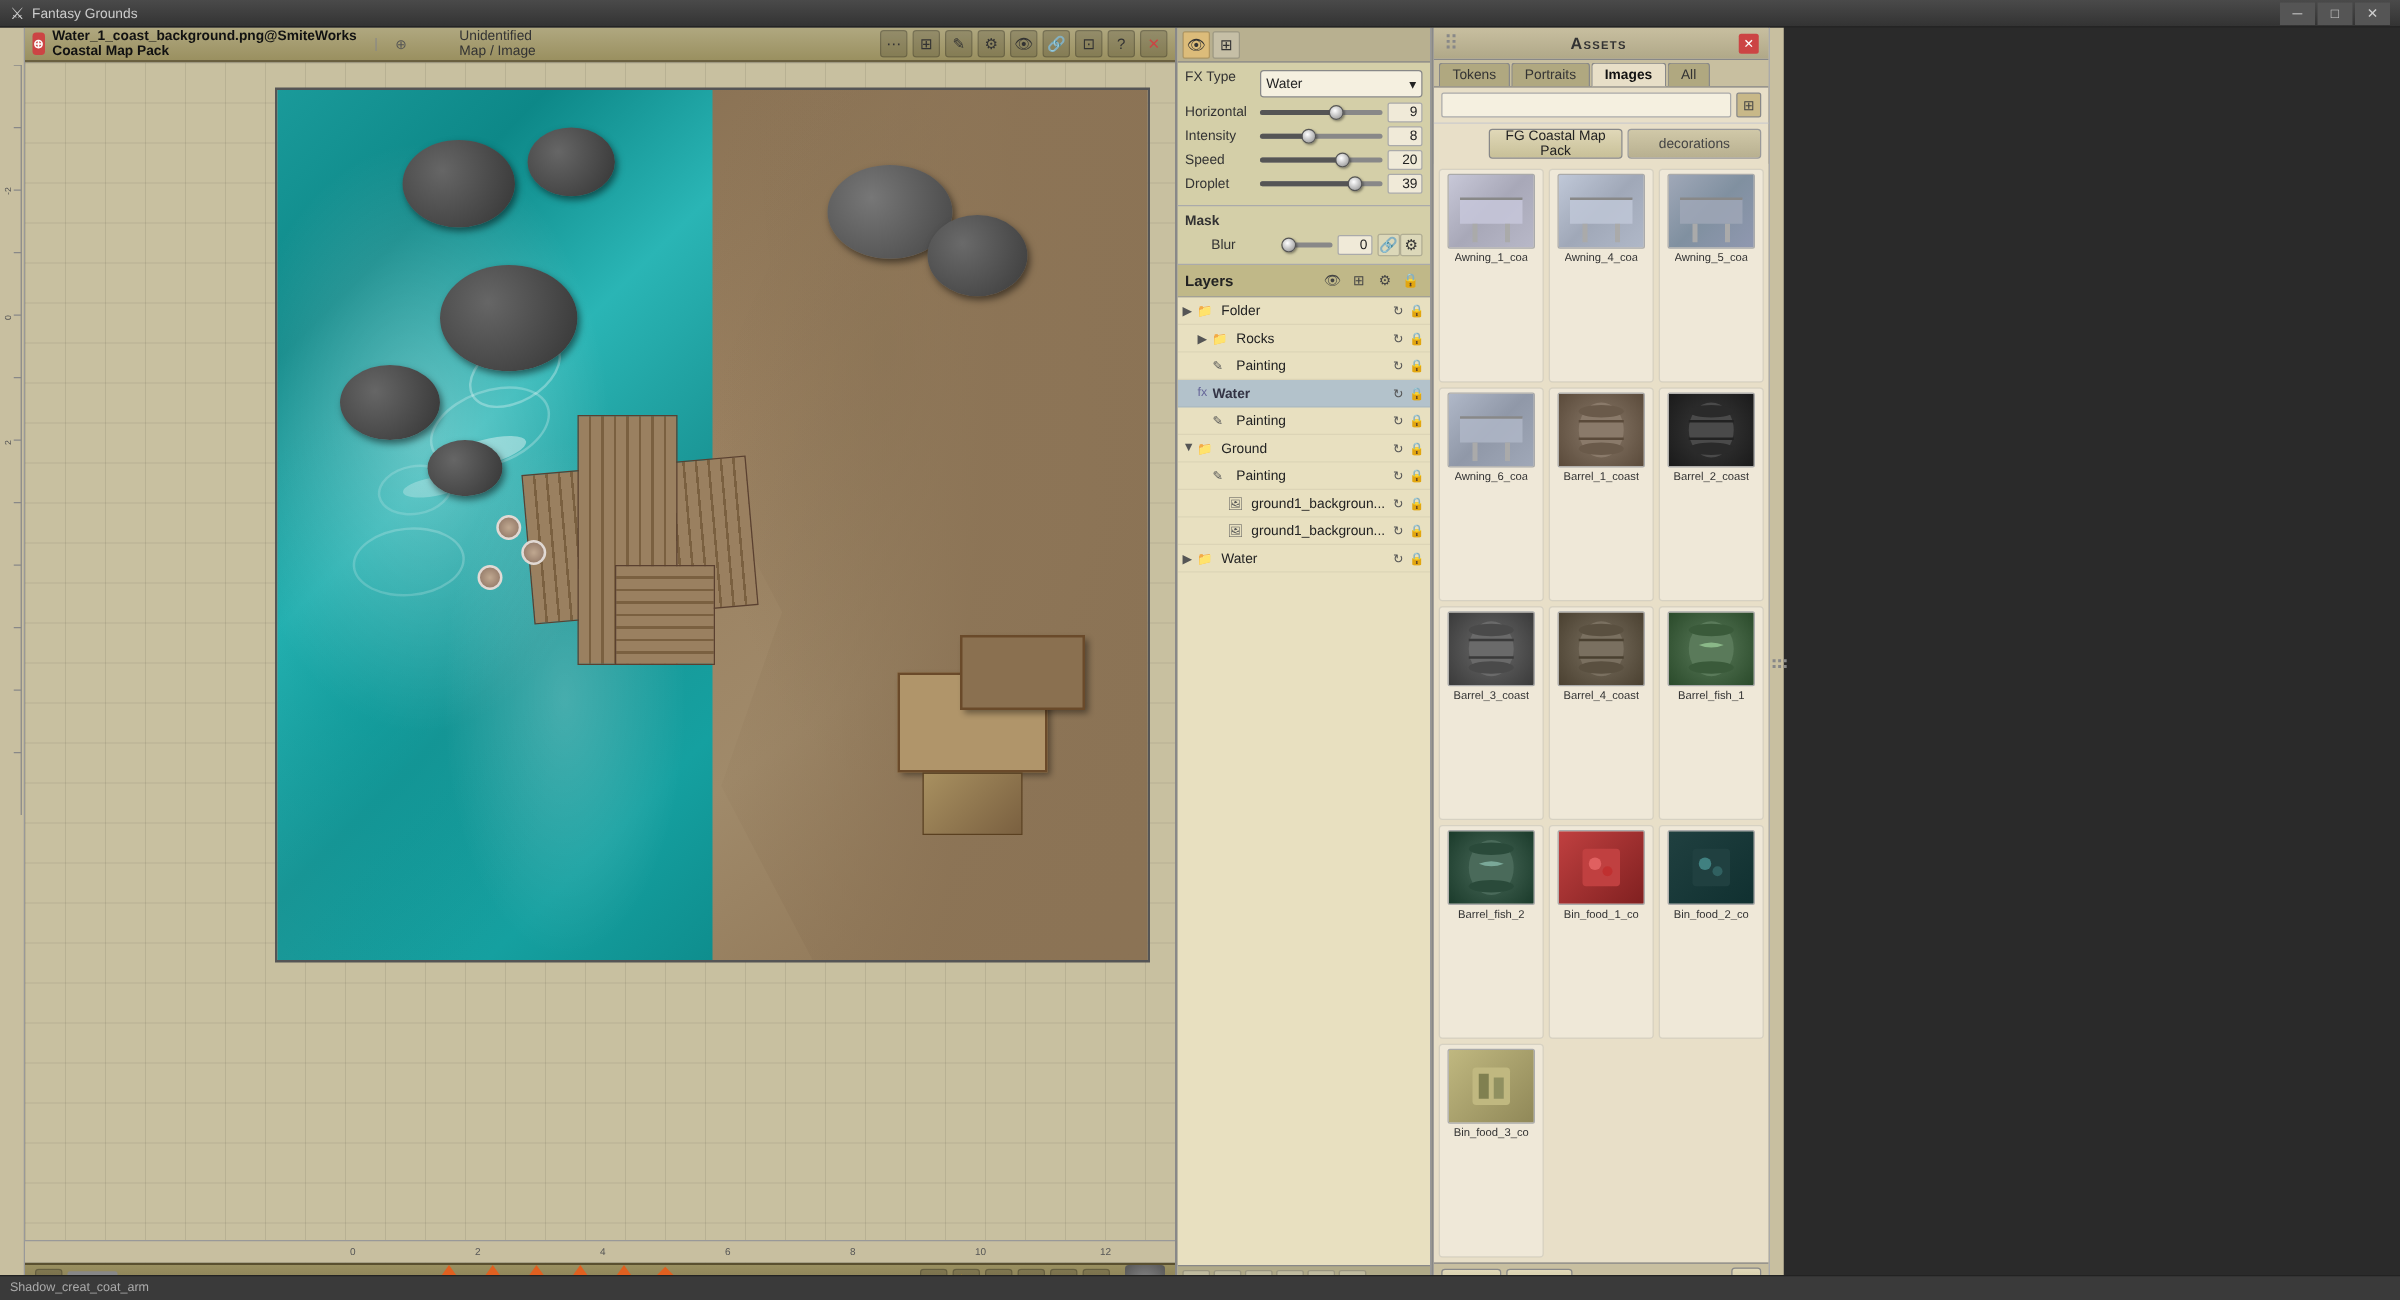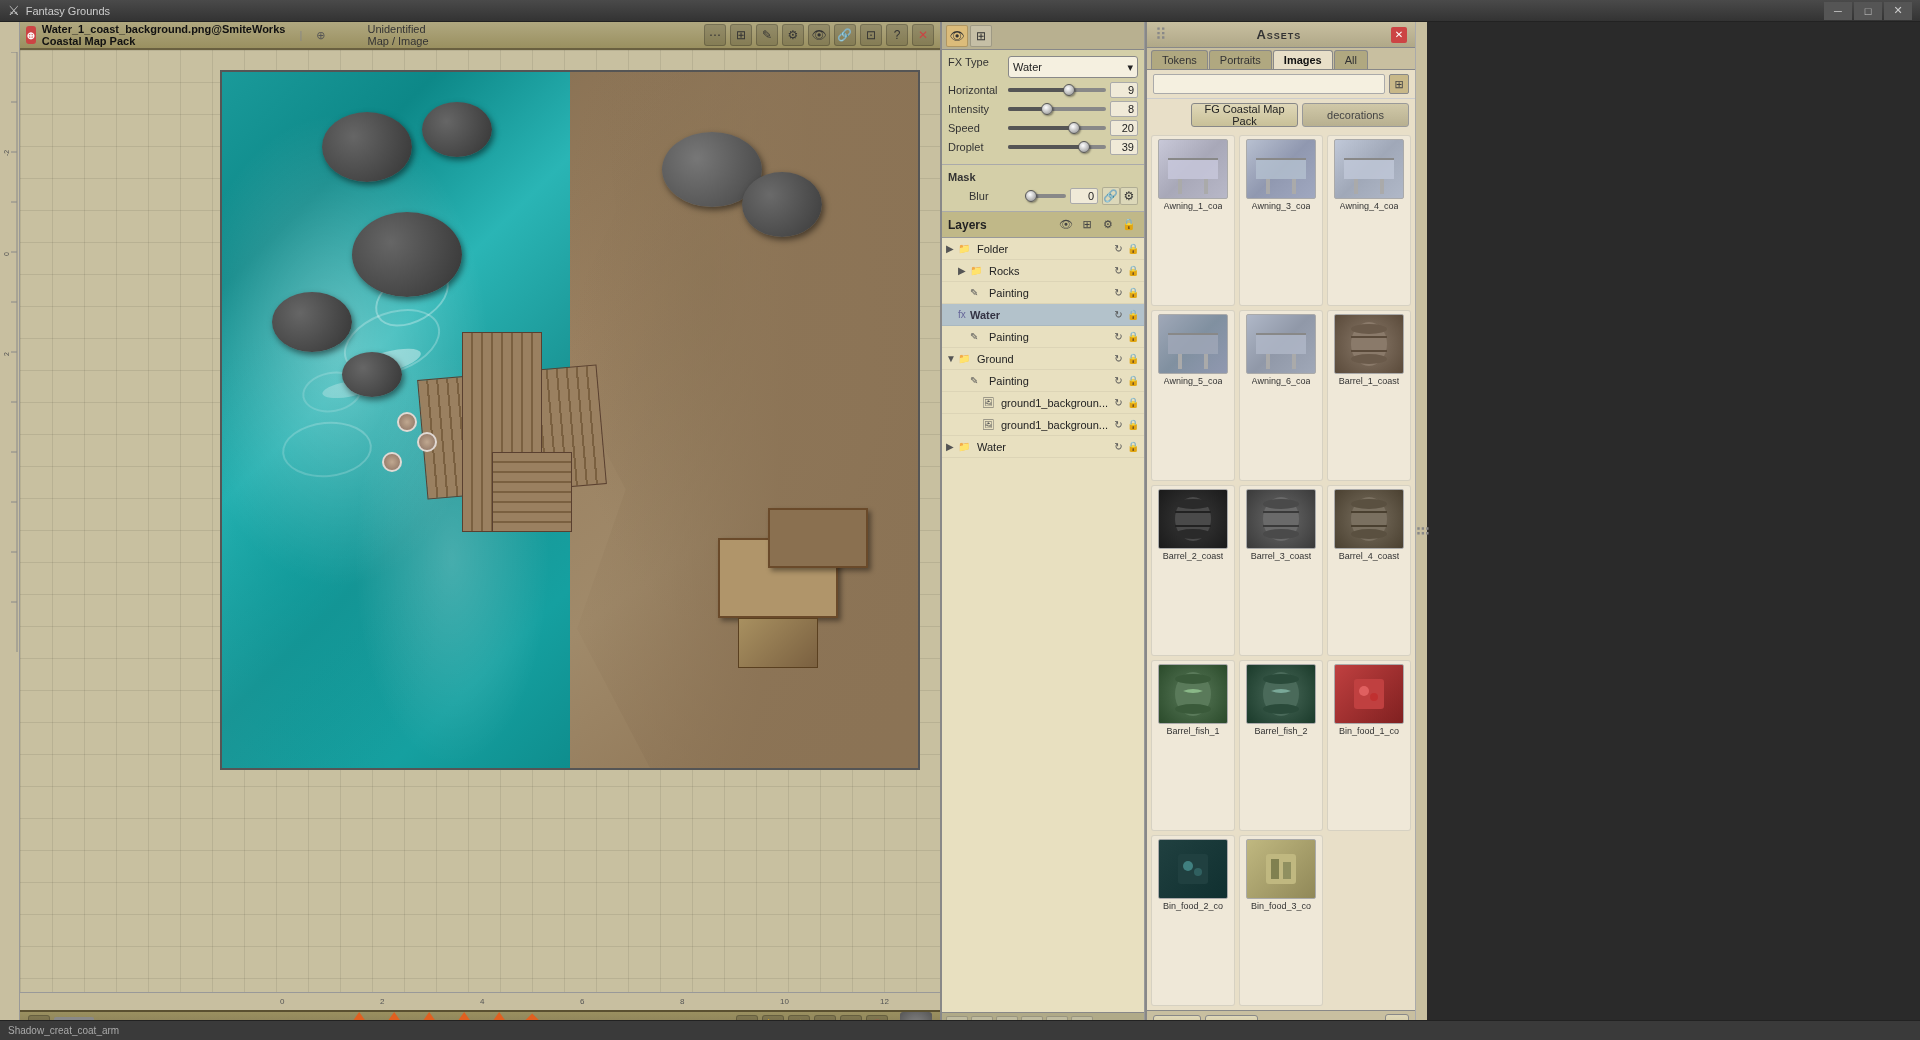--- a/index.html
+++ b/index.html
@@ -1070,31 +1070,20 @@
             <svg width="60" height="50">
                 <rect x="5" y="15" width="50" height="20" fill="rgba(200,200,220,0.8)"></rect>
                 <line x1="5" y1="15" x2="55" y2="15" stroke="#888" stroke-width="2"></line>
                 <rect x="15" y="35" width="4" height="15" fill="#aaa"></rect>
                 <rect x="41" y="35" width="4" height="15" fill="#aaa"></rect>
               </svg>
           </div>
           <span class="asset-label">Awning_1_coa</span>
         </div>
         <div class="asset-item">
-          <div class="asset-thumb thumb-awning-3">
-            <svg width="60" height="50">
-                <rect x="5" y="15" width="50" height="20" fill="rgba(180,192,208,0.8)"></rect>
-                <line x1="5" y1="15" x2="55" y2="15" stroke="#888" stroke-width="2"></line>
-                <rect x="15" y="35" width="4" height="15" fill="#aaa"></rect>
-                <rect x="41" y="35" width="4" height="15" fill="#aaa"></rect>
-              </svg>
-          </div>
-          <span class="asset-label">Awning_3_coa</span>
-        </div>
-        <div class="asset-item">
           <div class="asset-thumb thumb-awning-4">
             <svg width="60" height="50">
                 <rect x="5" y="15" width="50" height="20" fill="rgba(192,200,216,0.8)"></rect>
                 <line x1="5" y1="15" x2="55" y2="15" stroke="#888" stroke-width="2"></line>
                 <rect x="15" y="35" width="4" height="15" fill="#aaa"></rect>
                 <rect x="41" y="35" width="4" height="15" fill="#aaa"></rect>
               </svg>
           </div>
           <span class="asset-label">Awning_4_coa</span>
         </div>

